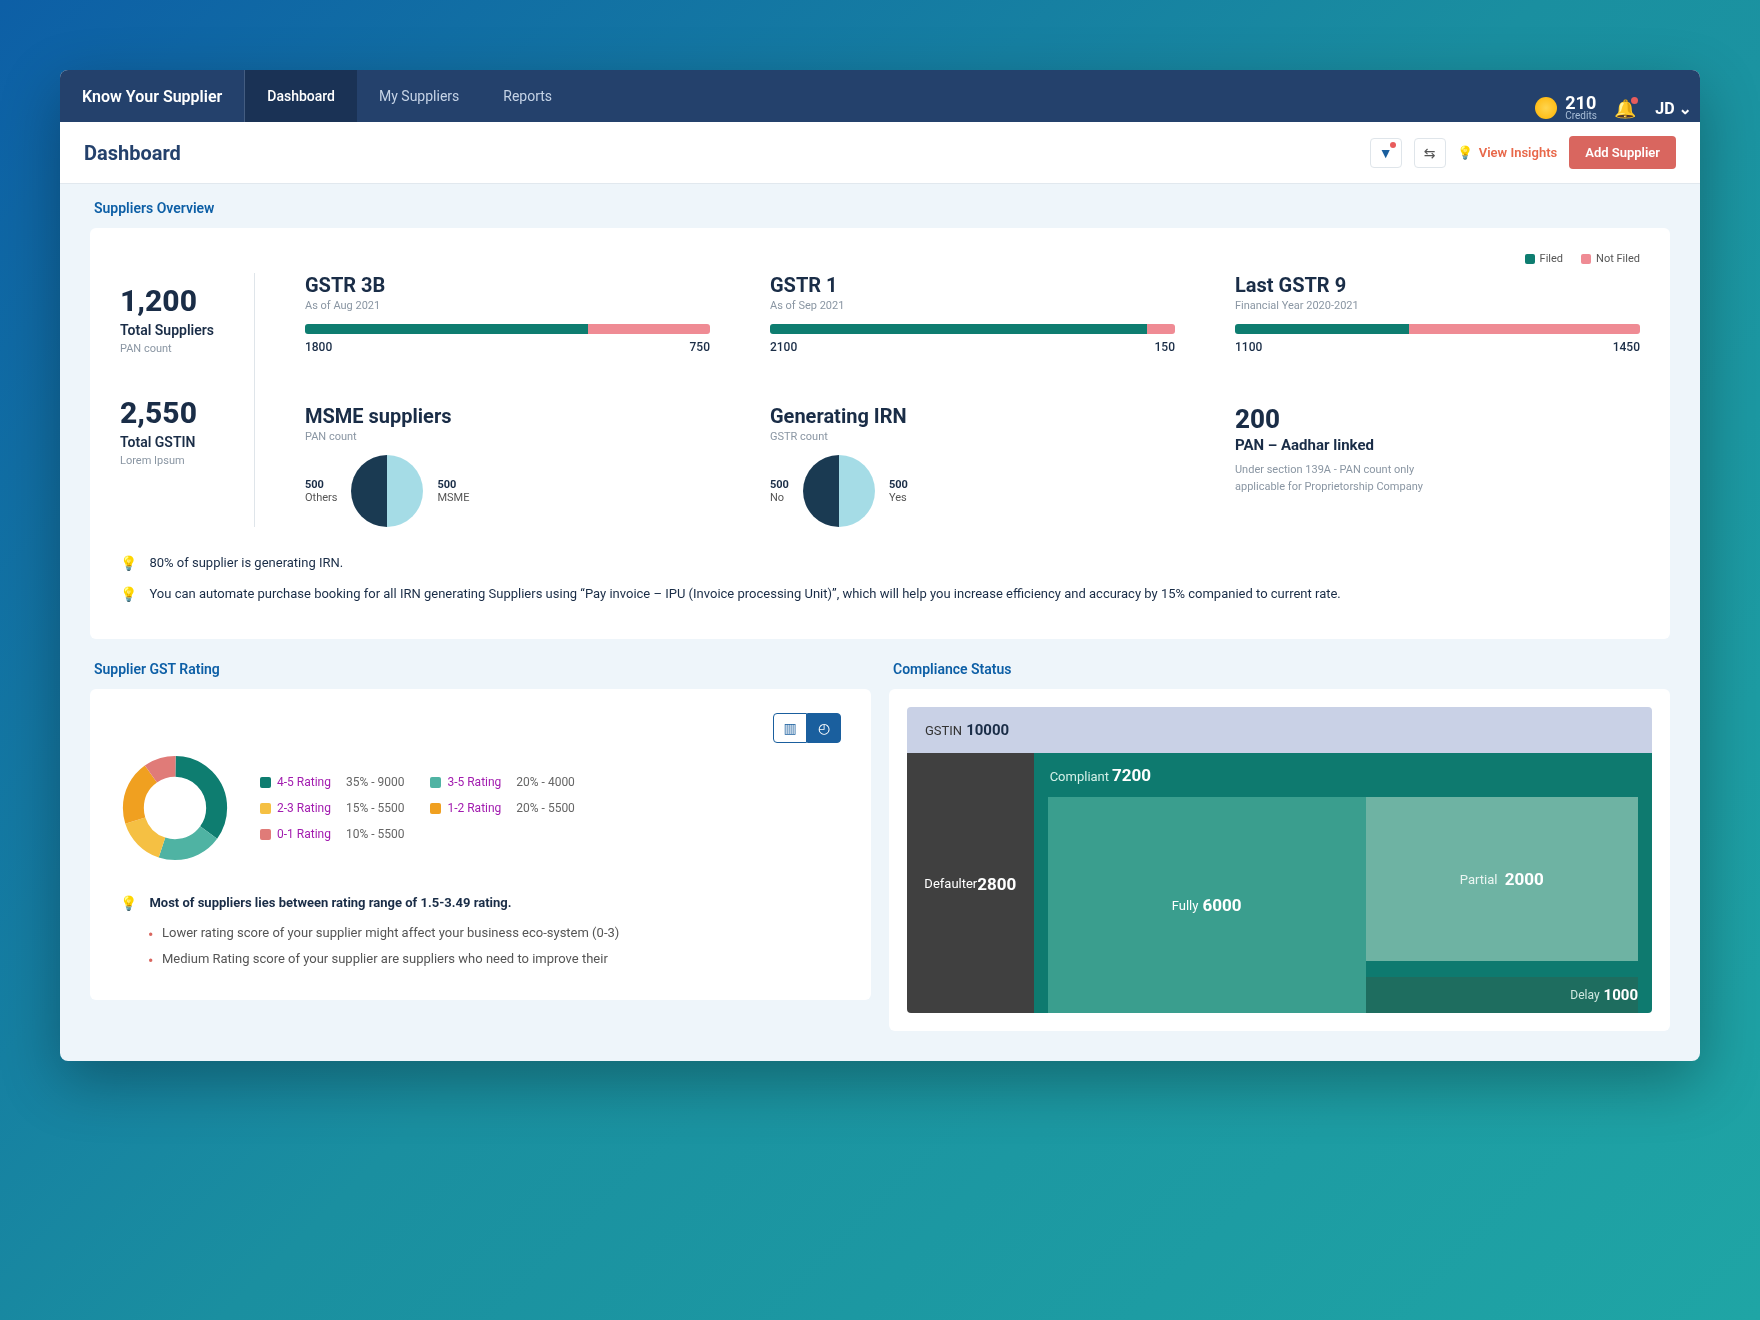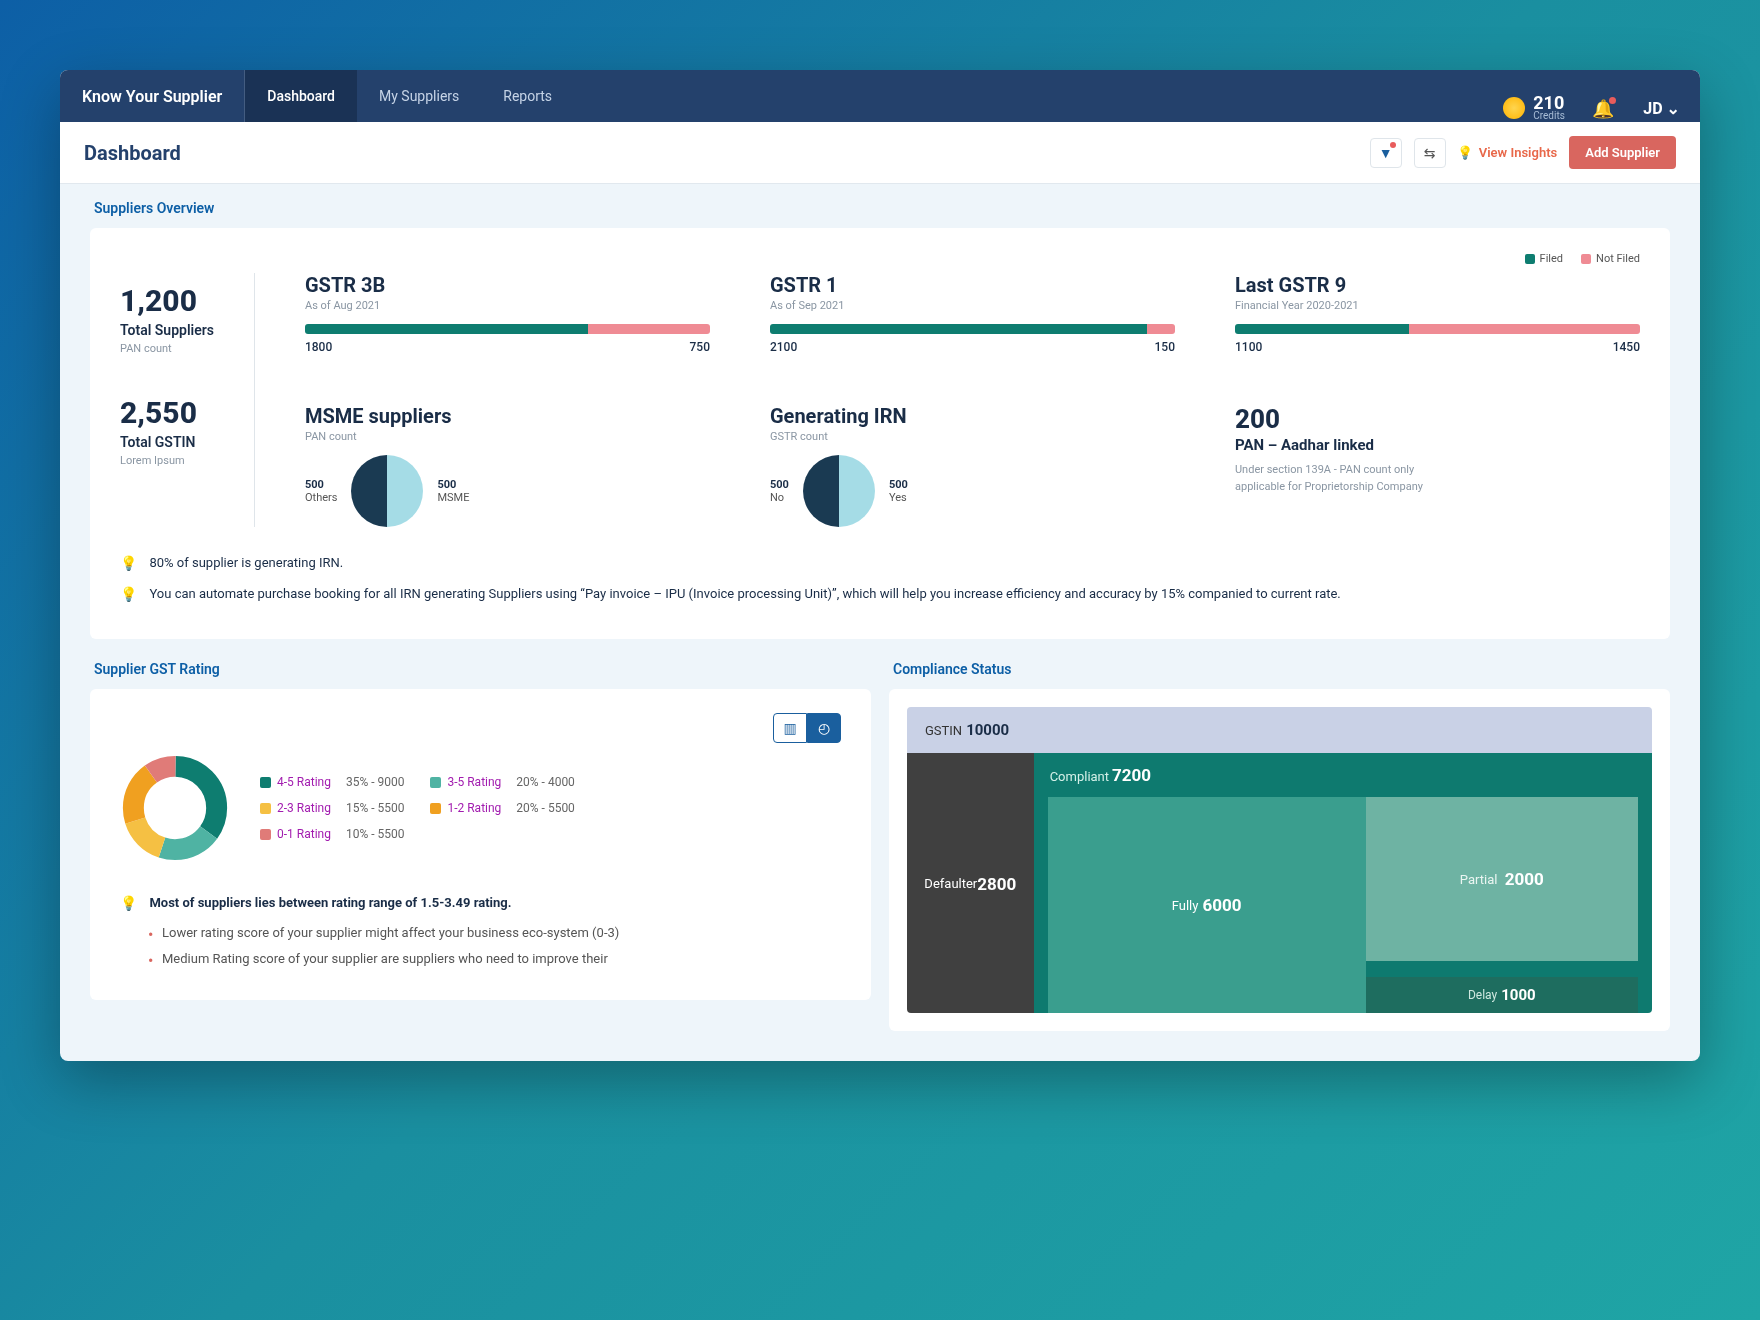--- a/index.html
+++ b/index.html
@@ -3,21 +3,21 @@
 <meta charset="utf-8">
 <style>
 * { margin:0; padding:0; box-sizing:border-box; font-family:-apple-system,BlinkMacSystemFont,'Segoe UI',Roboto,sans-serif; }
 body { background:linear-gradient(135deg,#0d5fa6 0%,#1a8fa0 50%,#1fa5a5 100%); padding:70px 60px; min-height:1320px; }
 .app { background:#eef5fa; border-radius:8px; overflow:hidden; box-shadow:0 20px 60px rgba(0,0,0,0.3); }
 .topnav { background:#24416c; display:flex; align-items:center; color:#fff; height:52px; }
 .brand { font-weight:600; font-size:16px; padding:0 22px; border-right:1px solid rgba(255,255,255,0.15); height:100%; display:flex; align-items:center; }
 .tabs { display:flex; height:100%; }
 .tab { padding:0 22px; display:flex; align-items:center; font-size:14px; color:#c5d3e6; cursor:pointer; }
 .tab.active { background:#1a3255; color:#fff; font-weight:500; }
-.topright { margin-left:auto; display:flex; align-items:center; gap:28px; padding-right:20px;margin-top:24px; }
+.topright { margin-left:auto; display:flex; align-items:center; gap:18px; padding-right:8px;margin-top:24px; }
 .credits { display:flex; align-items:center; gap:8px; }
 .coin { width:22px; height:22px; background:radial-gradient(circle,#ffd54f,#ffb300); border-radius:50%; }
 .credits-num { font-size:18px; font-weight:700; }
 .credits-lbl { font-size:10px; color:#a8bdd6; position:relative; top:-3px; }
 .bell { font-size:18px; position:relative; cursor:pointer; }
 .bell::after { content:''; position:absolute; top:-1px; right:-1px; width:7px; height:7px; background:#e85c5c; border-radius:50%; }
 .user { font-weight:700; cursor:pointer; }
 .subhead { background:#fff; padding:14px 24px; display:flex; align-items:center; border-bottom:1px solid #e1e8ee; }
 .page-title { font-size:20px; font-weight:700; color:#24416c; }
 .sh-right { margin-left:auto; display:flex; align-items:center; gap:12px; }
@@ -76,21 +76,21 @@
 .tree-left b { font-size:17px; margin-top:2px; }
 .tree-right { flex:1; background:#0e7a6f; display:flex; flex-direction:column; }
 .compliant-head { padding:12px 16px; color:#d4f0e8; font-size:13px; }
 .compliant-head b { color:#fff; font-size:17px; margin-left:3px; }
 .compliant-body { flex:1; display:flex; padding:0 14px 0 14px; gap:0; }
 .fully { background:#3a9e8e; flex:1.05; display:flex; align-items:center; justify-content:center; color:#fff; font-size:13px; }
 .fully b { font-size:17px; margin-left:4px; }
 .partial-col { flex:0.9; display:flex; flex-direction:column;gap:16px; }
 .partial { background:#6eb3a3; flex:1; display:flex; align-items:center; justify-content:center; color:#eaf5f1; font-size:13px; }
 .partial b { color:#fff; font-size:17px; margin-left:4px; }
-.delay { background:#1e6d5f; height:36px; display:flex; align-items:center; justify-content:center; color:#cfe8e0; font-size:12px; }
+.delay { background:#1e6d5f; height:36px; display:flex; align-items:center; justify-content:flex-end; color:#cfe8e0; font-size:12px; }
 .delay b { color:#fff; font-size:15px; margin-left:4px; }
 </style>
 </head>
 <body>
 
 <div class="app">
 
   <div class="topnav">
     <div class="brand">Know Your Supplier</div>
     <div class="tabs">

